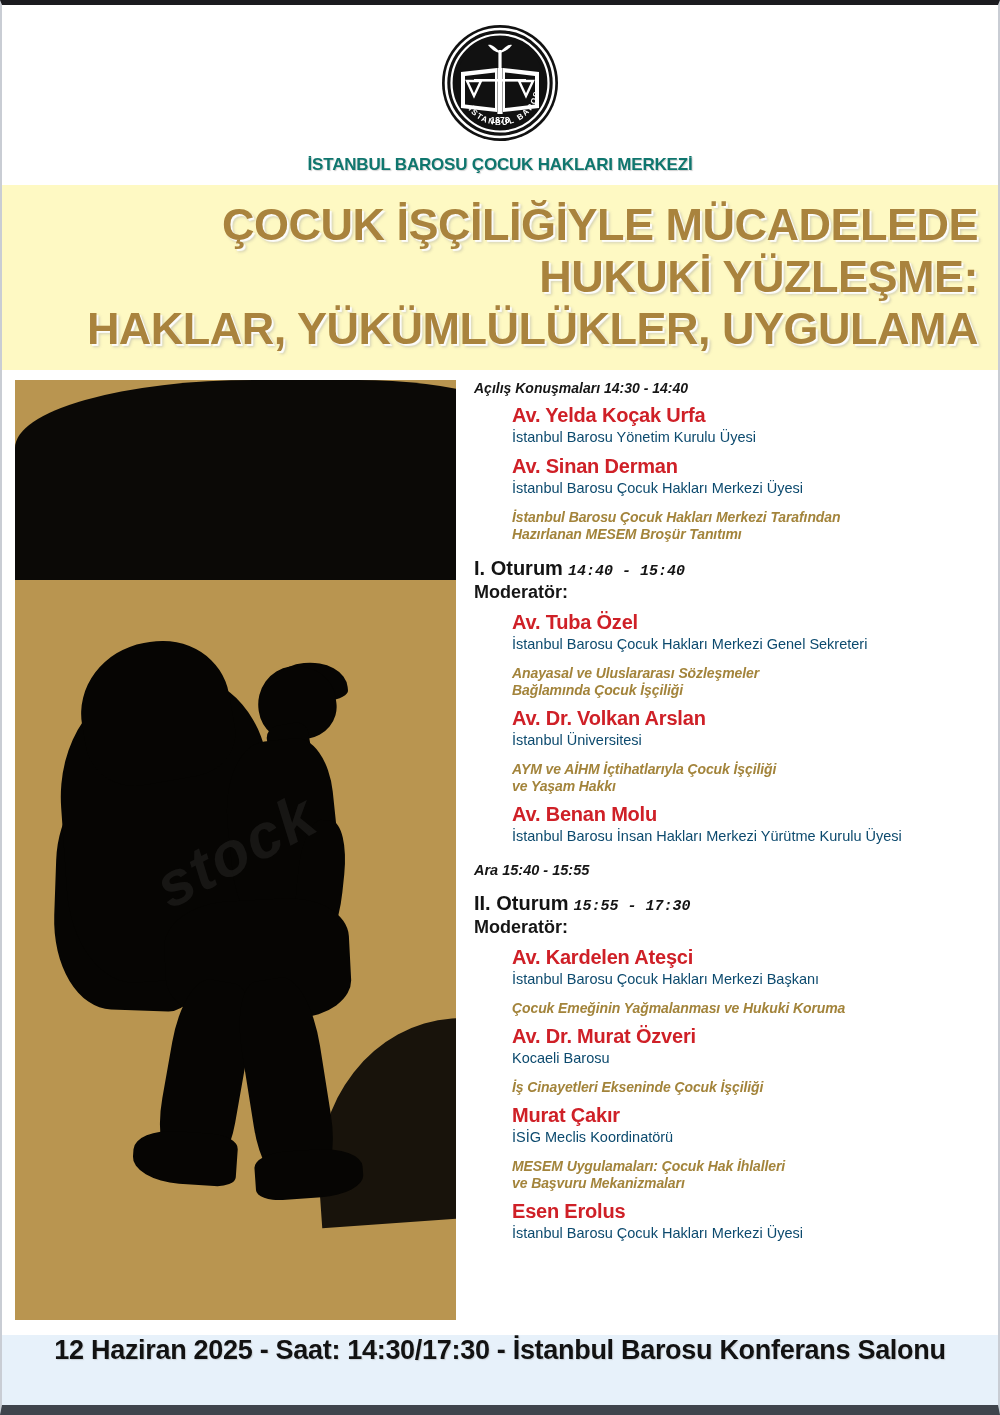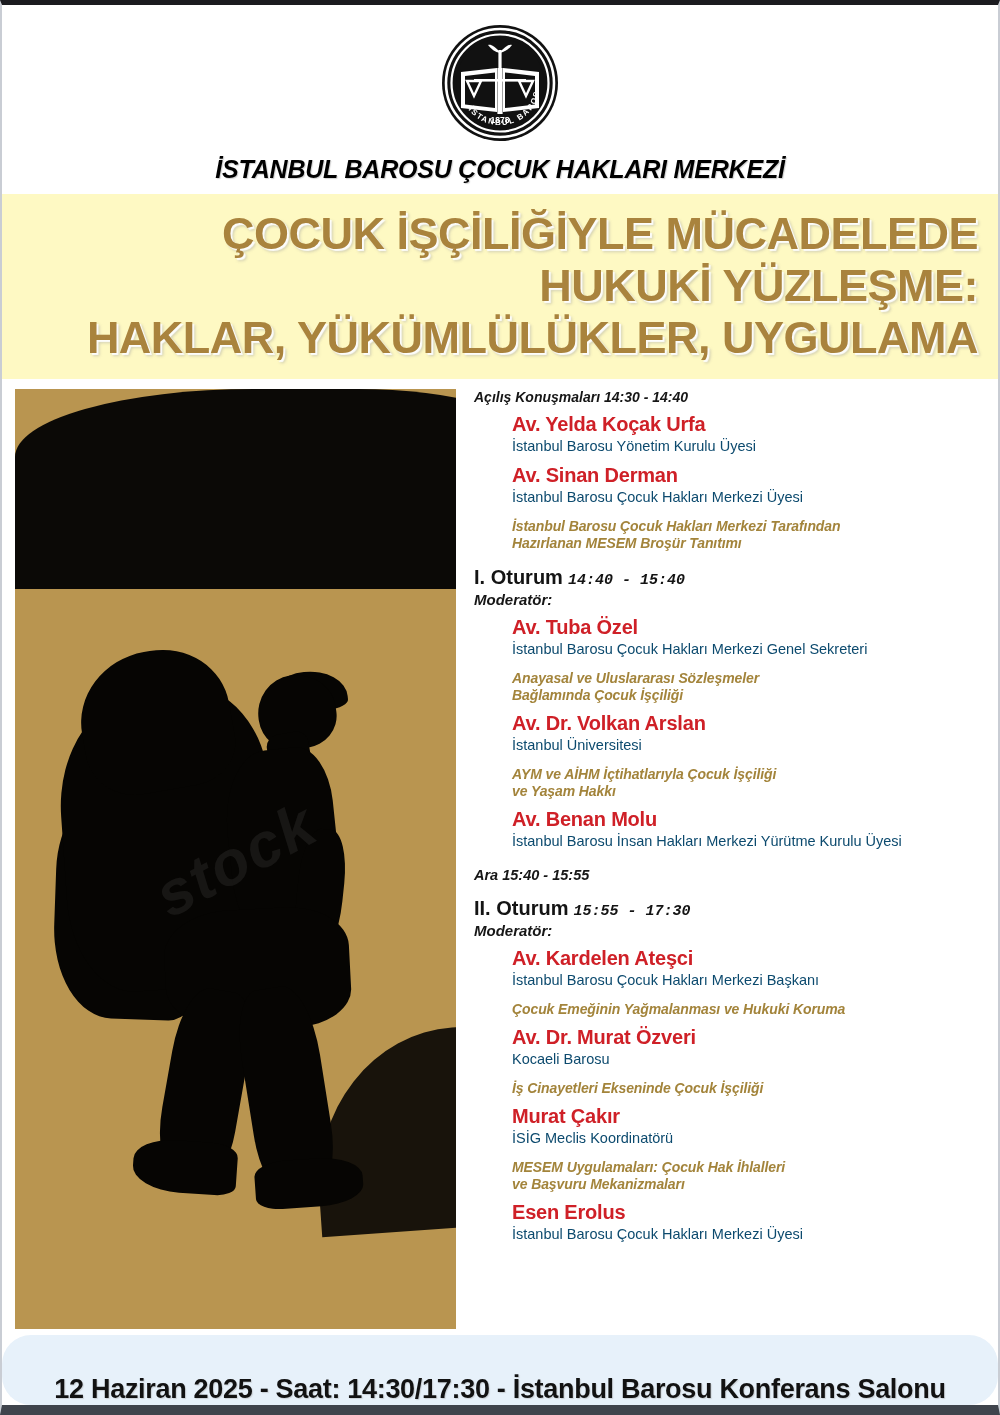--- a/index.html
+++ b/index.html
@@ -32,24 +32,23 @@
 
   .logo-wrap {
     display: flex;
     justify-content: center;
     align-items: center;
     height: 128px;
   }
 
   .org-line {
     font-weight: bold;
-    font-style: italic;
-    font-size: 25px;
+    font-size: 17px;
     letter-spacing: -0.2px;
-    color: #000000;
+    color: #0f766e;
     padding: 8px 0 10px 0;
     text-shadow: 1px 1px 1px rgba(120,120,120,0.35);
   }
 
   
   .title-band {
     background: #fef9c3;
     padding: 14px 20px 16px 20px;
     text-align: right;
   }
@@ -226,22 +225,21 @@
   .minor-head {
     font-weight: bold;
     font-style: italic;
     font-size: 14px;
     color: #161616;
     margin-top: 0;
   }
 
   .moderator-label {
     font-weight: bold;
-    font-style: italic;
-    font-size: 15px;
+    font-size: 18px;
     color: #161616;
     margin-top: 0;
     margin-bottom: 1px;
   }
 
   .indent { padding-left: 38px; }
 
   .speaker-name {
     font-weight: bold;
     font-size: 20px;
@@ -277,23 +275,22 @@
     margin-top: 16px;
   }
 
   
   .footer {
     position: absolute;
     left: 0; right: 0; bottom: 0;
     height: 70px;
     background: #e7f1fa;
     display: flex;
-    align-items: flex-end;
+    align-items: flex-start;
     justify-content: center;
-    border-radius: 29px;
   }
   .footer-text {
     font-weight: bold;
     font-size: 27px;
     color: #121212;
     letter-spacing: -0.3px;
     text-shadow: 1px 1px 1px rgba(160,160,160,0.4);
   }
 </style>
 </head>

